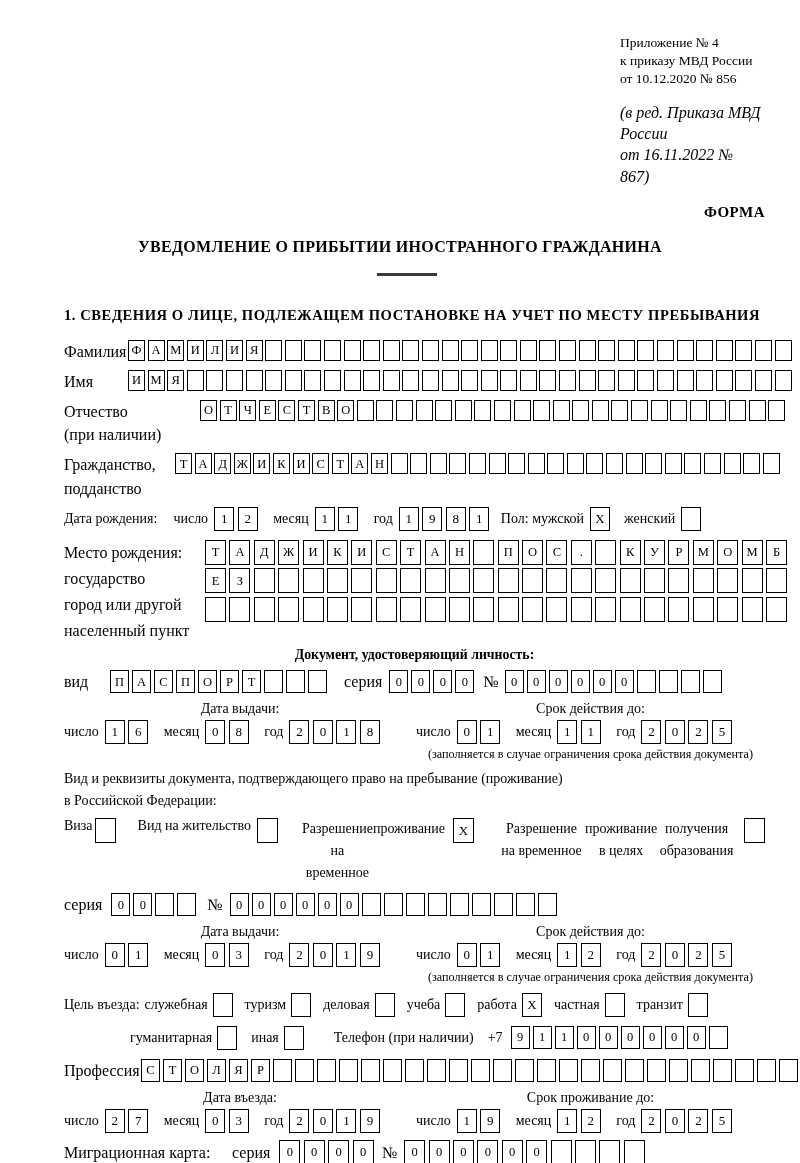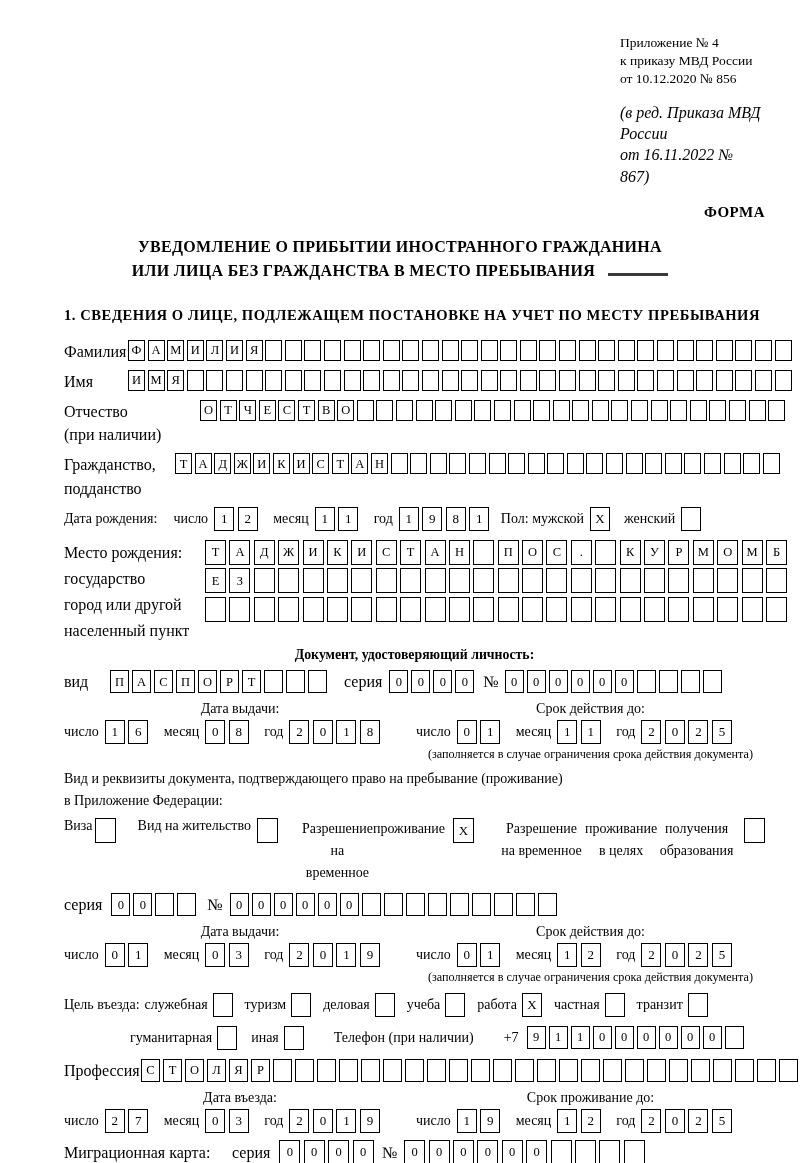--- a/index.html
+++ b/index.html
@@ -61,21 +61,21 @@
     <div class="small">
       <div>(в ред. Приказа МВД России</div>
       <div>от 16.11.2022 № 867)</div>
     </div>
   </div>
 
   <div class="forma">ФОРМА</div>
 
   <div class="title">
     <div>УВЕДОМЛЕНИЕ О ПРИБЫТИИ ИНОСТРАННОГО ГРАЖДАНИНА</div>
-    <div><span>ИЛИ ЛИЦА БЕЗ ГРАЖДАНСТВА В МЕСТО ПРЕБЫВАНИЯ</span><span class="t-ul"></span></div>
+    <div><span class="t-ul"></span></div>
   </div>
 
   <div class="sect">1. СВЕДЕНИЯ О ЛИЦЕ, ПОДЛЕЖАЩЕМ ПОСТАНОВКЕ НА УЧЕТ ПО МЕСТУ ПРЕБЫВАНИЯ</div>
 
   <div class="row">
     <span class="lbl w64">Фамилия</span>
     <span class="boxes">
         <span class="cell c-s">Ф</span>
         <span class="cell c-s">А</span>
         <span class="cell c-s">М</span>
@@ -429,21 +429,21 @@
             <span class="cell c-d">2</span>
             <span class="cell c-d">5</span>
           </span>
       </div>
       <div class="note">(заполняется в случае ограничения срока действия документа)</div>
     </div>
   </div>
 
   <div class="intro">
     <div>Вид и реквизиты документа, подтверждающего право на пребывание (проживание)</div>
-    <div>в Приложение Федерации:</div>
+    <div>в Российской Федерации:</div>
   </div>
   <div class="opts">
     <div class="opt">
       <span class="olbl" style="margin-right:2px;">Виза</span>
       <span class="boxes">
           <span class="cell c-cb"></span>
         </span>
     </div>
     <div class="opt" style="margin-left:22px;">
       <span class="olbl">Вид на жительство</span>
@@ -579,21 +579,21 @@
   </div>
   <div class="purp" style="margin-left:66px;">
     <span class="plbl first">гуманитарная</span>
     <span class="boxes">
         <span class="cell c-cb2"></span>
       </span>
     <span class="plbl" style="margin-left:14px;">иная</span>
     <span class="boxes">
         <span class="cell c-cb2"></span>
       </span>
-    <span class="plbl" style="margin-left:30px;margin-right:20px;">Телефон (при наличии)</span>
+    <span class="plbl" style="margin-left:30px;margin-right:4px;">Телефон (при наличии)</span>
     <span class="plbl" style="margin:0 8px 0 10px;">+7</span>
     <span class="boxes">
         <span class="cell c-m">9</span>
         <span class="cell c-m">1</span>
         <span class="cell c-m">1</span>
         <span class="cell c-m">0</span>
         <span class="cell c-m">0</span>
         <span class="cell c-m">0</span>
         <span class="cell c-m">0</span>
         <span class="cell c-m">0</span>

